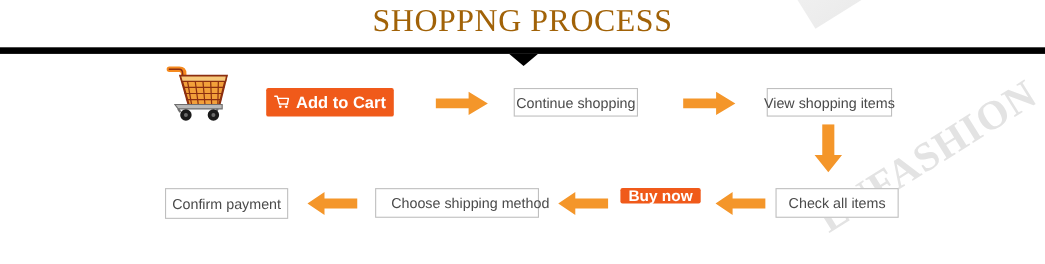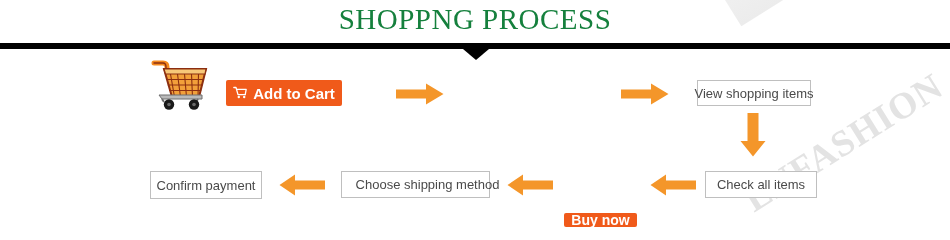--- a/index.html
+++ b/index.html
@@ -59,21 +59,21 @@
   #title {
     position: absolute;
     left: 0;
     top: 3px;
     width: 950px;
     text-align: center;
     font-family: "Liberation Serif", serif;
     font-size: 29px;
     font-weight: normal;
     letter-spacing: 0.5px;
-    color: #15803d;
+    color: #a16207;
     z-index: 5;
   }
 
   
   #divider-bar {
     position: absolute;
     left: 0;
     top: 43px;
     width: 950px;
     height: 6px;
@@ -191,38 +191,41 @@
       <path d="M9 37 L52 37 L52 41 L12 41 Z" fill="#b9b9b9" stroke="#6e6e6e" stroke-width="1"></path>
       <path d="M12 41 L14 44 M48 41 L46 44" stroke="#6e6e6e" stroke-width="2"></path>
 
       <circle cx="19" cy="46.5" r="5.2" fill="#1a1a1a"></circle>
       <circle cx="19" cy="46.5" r="1.8" fill="#6a6a6a"></circle>
       <circle cx="44" cy="46.5" r="5.2" fill="#1a1a1a"></circle>
       <circle cx="44" cy="46.5" r="1.8" fill="#6a6a6a"></circle>
     </svg>
   </div>
 
-  <div class="btn-orange" style="left:226px; top:80px; width:116px; height:26px;">
+  <div class="btn-orange" style="left:242px; top:80px; width:116px; height:26px;">
     <span class="mini-cart-icon">
       <svg width="14" height="13" viewBox="0 0 14 13">
         <path d="M0.8 1.5 L3 1.5 L5 8.6 L12.2 8.6" fill="none" stroke="#ffffff" stroke-width="1.3" stroke-linecap="round" stroke-linejoin="round"></path>
         <path d="M3.6 3.4 L13.2 3.4 L12.2 8.6" fill="none" stroke="#ffffff" stroke-width="1.3" stroke-linecap="round" stroke-linejoin="round"></path>
         <circle cx="5.8" cy="11" r="1.2" fill="#ffffff"></circle>
         <circle cx="11.2" cy="11" r="1.2" fill="#ffffff"></circle>
       </svg>
     </span>
     <span>Add to Cart</span>
   </div>
 
   <div class="arrow" style="left:396px; top:83px;">
     <svg width="48" height="22" viewBox="0 0 48 22">
       <path d="M0 6.5 L30 6.5 L30 0.5 L47.5 11 L30 21.5 L30 15.5 L0 15.5 Z" fill="#f4962a"></path>
     </svg>
   </div>
 
+  <div class="flow-box" style="left:467px; top:80px; width:113px; height:26px;">
+    <span>Continue shopping</span>
+  </div>
 
   <div class="arrow" style="left:621px; top:83px;">
     <svg width="48" height="22" viewBox="0 0 48 22">
       <path d="M0 6.5 L30 6.5 L30 0.5 L47.5 11 L30 21.5 L30 15.5 L0 15.5 Z" fill="#f4962a"></path>
     </svg>
   </div>
 
   <div class="flow-box" style="left:697px; top:80px; width:114px; height:26px;">
     <span>View shopping items</span>
   </div>
@@ -246,21 +249,21 @@
   <div class="flow-box" style="left:341px; top:171px; width:149px; height:27px;padding-left:24px;">
     <span>Choose shipping method</span>
   </div>
 
   <div class="arrow" style="left:507px; top:174px;">
     <svg width="46" height="22" viewBox="0 0 46 22">
       <path d="M46 6.5 L16 6.5 L16 0.5 L0.5 11 L16 21.5 L16 15.5 L46 15.5 Z" fill="#f4962a"></path>
     </svg>
   </div>
 
-  <div class="btn-orange" style="left:564px; top:171px; width:73px; height:14px; font-size:14px;margin-top:42px;">
+  <div class="btn-orange" style="left:564px; top:171px; width:73px; height:14px; font-size:14px;">
     <span>Buy now</span>
   </div>
 
   <div class="arrow" style="left:650px; top:174px;">
     <svg width="46" height="22" viewBox="0 0 46 22">
       <path d="M46 6.5 L16 6.5 L16 0.5 L0.5 11 L16 21.5 L16 15.5 L46 15.5 Z" fill="#f4962a"></path>
     </svg>
   </div>
 
   <div class="flow-box" style="left:705px; top:171px; width:112px; height:27px;">

